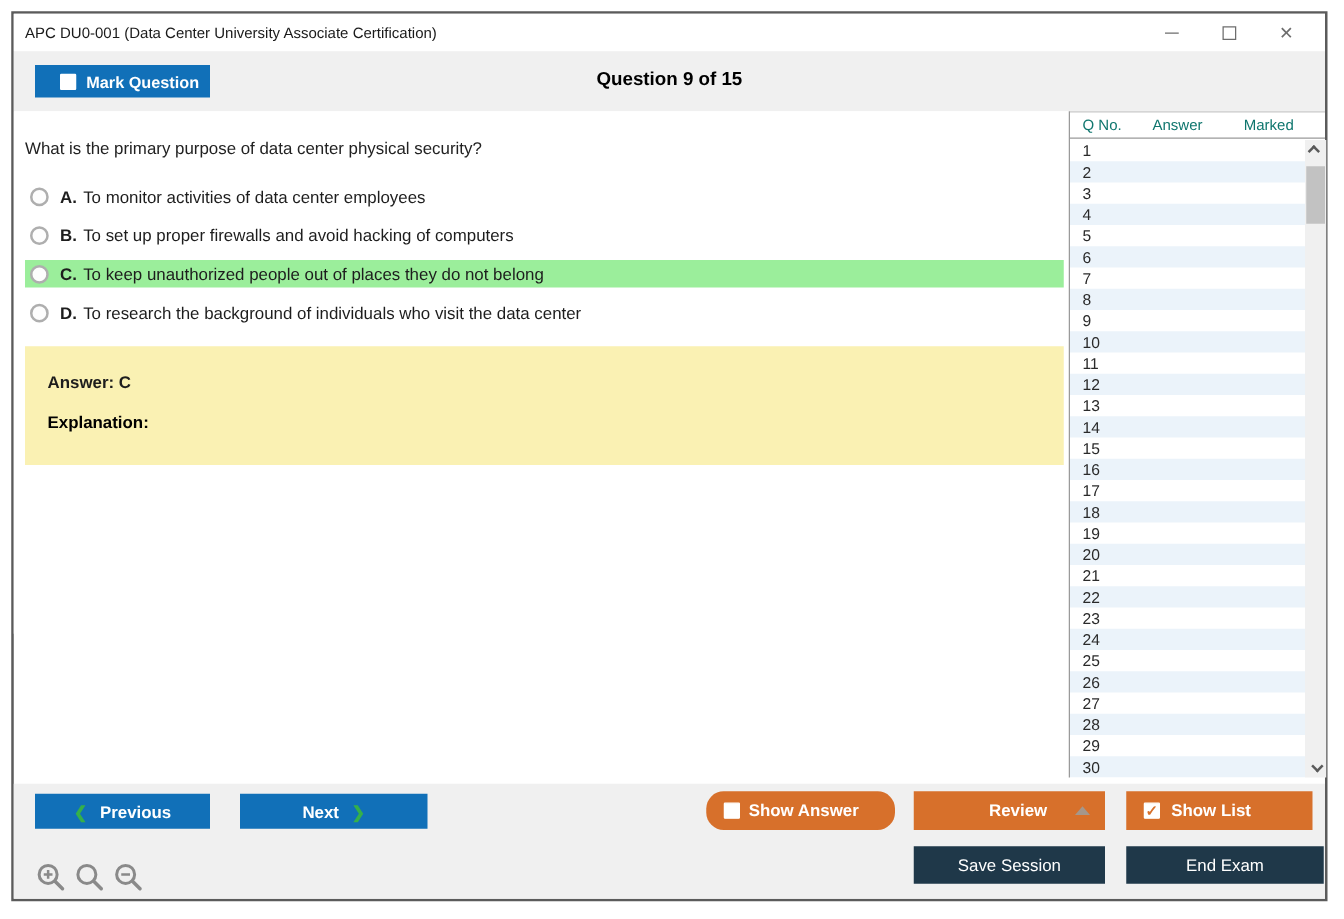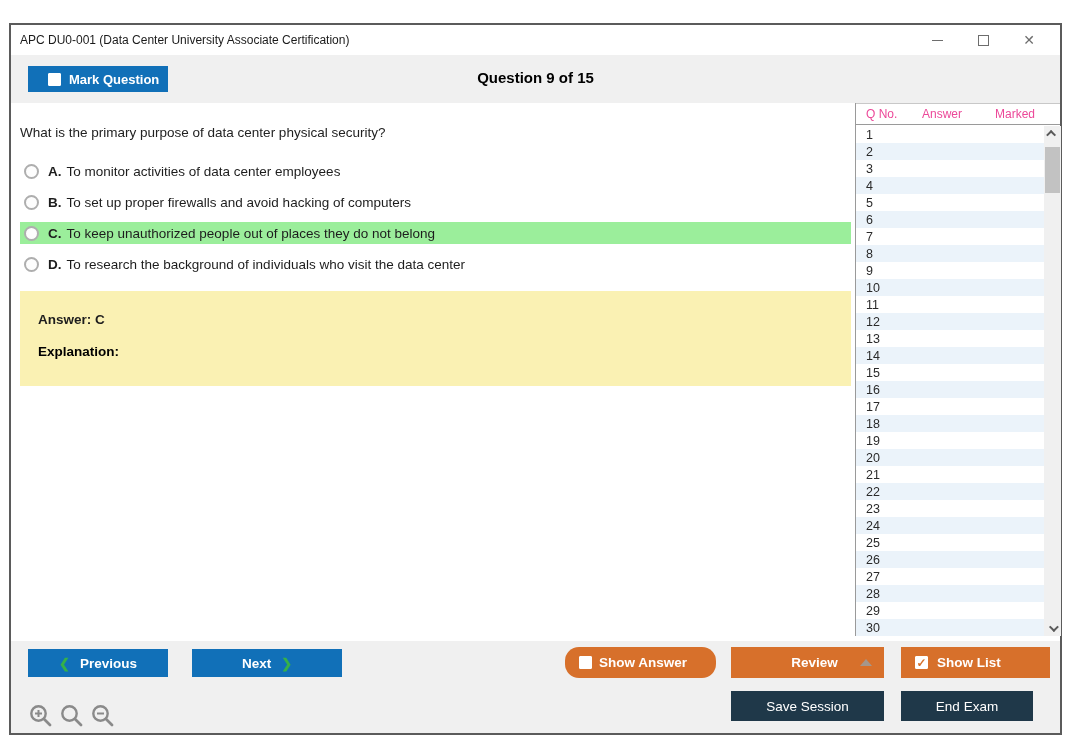--- a/index.html
+++ b/index.html
@@ -1,20 +1,20 @@
 <!DOCTYPE html>
 <html style="--accent-blue: #1170b8; --accent-orange: #d7702b; --dark-navy: #1f3849; --highlight-green: #9bee9b; --answer-panel-yellow: #faf1b3; --row-alt-blue: #ebf3fa;"><head>
 <meta charset="utf-8">
 <style>
   * { box-sizing: border-box; margin: 0; padding: 0; }
   html, body { width: 1075px; height: 735px; background: #ffffff; overflow: hidden;
     font-family: "Liberation Sans", sans-serif; }
 
   .window {
-    position: absolute; left: 9px; top: 23px; width: 1053px; height: 712px;
+    position: absolute; left: 9px; top: 9px; width: 1053px; height: 712px;
     border: 2px solid #5b5b5b; background: #ffffff;
   }
 
   
   .titlebar { position: absolute; left: 0; top: 0; right: 0; height: 30px; background: #ffffff; }
   .titlebar .title {
     position: absolute; left: 9px; top: 8px; font-size: 12px; color: #1a1a1a; white-space: nowrap;
   }
   .win-controls { position: absolute; right: 8px; top: 0; height: 30px; display: flex; align-items: center; }
   .win-btn { width: 46px; height: 30px; display: flex; align-items: center; justify-content: center; cursor: default; }
@@ -50,21 +50,21 @@
   .answer-panel { position: absolute; left: 9px; top: 188px; width: 831px; height: 95px;
     background: var(--answer-panel-yellow, #faf1b3); padding: 21px 0 0 18px; }
   .answer-line { font-size: 13.5px; font-weight: bold; color: #1d1d1d; }
   .explanation-line { font-size: 13.5px; font-weight: bold; color: #000000; margin-top: 17px; }
 
   
   .sidebar { position: absolute; left: 844px; top: 78px; width: 205px; height: 533px;
     border-left: 1px solid #9a9a9a; background: #ffffff; }
   .qlist-header { position: absolute; left: 0; top: 0; right: 0; height: 22px;
     border-top: 1px solid #c8c8c8; border-bottom: 1px solid #9a9a9a; background: #ffffff;
-    display: flex; align-items: center; font-size: 12px; color: #ec4899; }
+    display: flex; align-items: center; font-size: 12px; color: #0f766e; }
   .qh-col1 { padding-left: 10px; width: 66px; }
   .qh-col2 { width: 73px; }
   .qh-col3 { width: 60px; }
   .qlist { position: absolute; left: 0; top: 23px; width: 188px; height: 510px; overflow: hidden; }
   .qrow { height: 17px; display: flex; align-items: center; font-size: 12.5px; color: #2a2a2a; cursor: default; }
   .qrow:nth-child(even) { background: var(--row-alt-blue, #ebf3fa); }
   .qcell-no { padding-left: 10px; width: 66px; }
   .qcell-ans { width: 73px; }
   .qcell-marked { width: 39px; }
 
@@ -87,21 +87,21 @@
   .navy { background: var(--dark-navy, #1f3849); font-weight: normal; }
 
   .btn-previous { left: 17px; top: 8px; width: 140px; height: 28px; gap: 10px; }
   .btn-next { left: 181px; top: 8px; width: 150px; height: 28px; gap: 10px; }
   .chevron-green { color: #35b04a; font-size: 13px; font-weight: bold; }
 
   .btn-show-answer { left: 554px; top: 6px; width: 151px; height: 31px; gap: 7px; justify-content: flex-start; padding-left: 14px; border-radius: 14px; }
   .btn-review { left: 720px; top: 6px; width: 153px; height: 31px; justify-content: center; padding-left: 14px; }
   .btn-show-list { left: 890px; top: 6px; width: 149px; height: 31px; gap: 9px; justify-content: flex-start; padding-left: 14px; }
   .btn-save-session { left: 720px; top: 50px; width: 153px; height: 30px; }
-  .btn-end-exam { left: 890px; top: 50px; width: 132px; height: 30px; }
+  .btn-end-exam { left: 890px; top: 50px; width: 158px; height: 30px; }
 
   .tri-up { position: absolute; right: 12px; top: 12px; width: 0; height: 0;
     border-left: 6px solid transparent; border-right: 6px solid transparent;
     border-bottom: 7px solid #a5978b; }
   .check-mark { color: var(--accent-orange, #d7702b); font-size: 12px; font-weight: bold; line-height: 1; }
 
   .zoom-tools { position: absolute; left: 17px; top: 62px; display: flex; gap: 5px; }
   .zoom-tools .ztool { cursor: pointer; }
 </style>
 </head>

